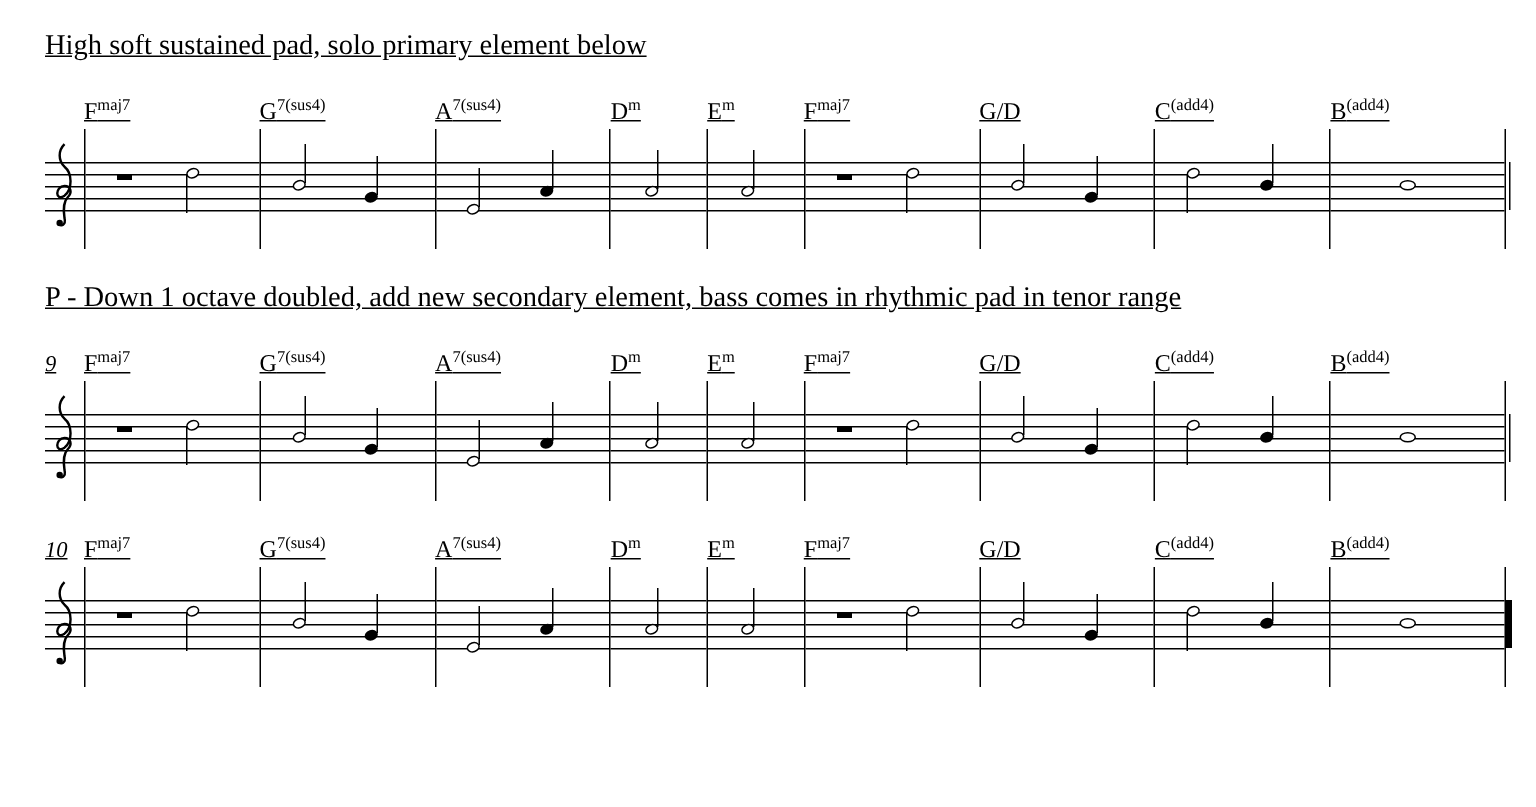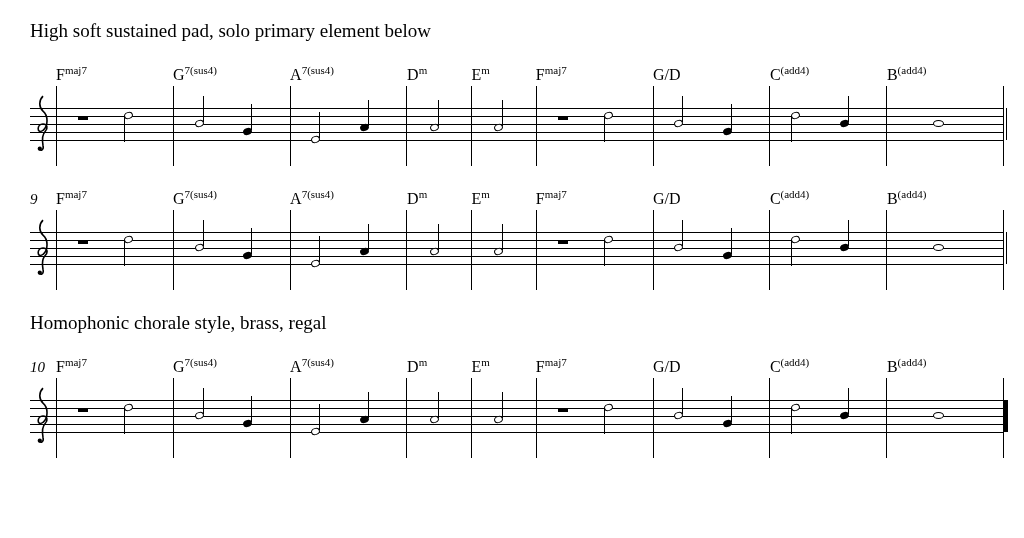--- a/index.html
+++ b/index.html
@@ -4,21 +4,21 @@
 <style>
   * { box-sizing: border-box; margin: 0; padding: 0; }
   body {
     font-family: Georgia, 'Times New Roman', serif;
     background: #fff;
     width: 1024px;
     height: 538px;
     padding: 20px 20px 20px 30px;
     overflow: hidden;
   }
-  .system-block { margin-bottom: 22px; }
+  .system-block { margin-bottom: 22px; text-decoration: underline; }
   .instruction {
     font-size: 19px;
     font-weight: 400;
     margin-bottom: 22px;
     color: #000;
     font-family: Georgia, serif;
   }
   .chords-row {
     display: flex;
     align-items: baseline;
@@ -308,20 +308,21 @@
               <div></div>
               <div></div>
               <div></div>
             </div>
             <div class="note whole" style="left: 40%; top: 34px;"></div>
           </div>
         </div>
       </div>
     </div>
     <div class="system-block">
+      <div class="instruction">P - Down 1 octave doubled, add new secondary element, bass comes in rhythmic pad in tenor range</div>
       <div class="chords-row">
         <span class="bar-number">9</span>
         <div style="width: 6px; flex-shrink: 0;"></div>
         <div class="chord-cell">
           <span class="chord-label"><span class="root">F</span><sup>maj7</sup></span>
         </div>
         <div class="chord-cell">
           <span class="chord-label"><span class="root">G</span><sup>7(sus4)</sup></span>
         </div>
         <div class="chord-cell">
@@ -466,21 +467,20 @@
               <div></div>
               <div></div>
               <div></div>
             </div>
             <div class="note whole" style="left: 40%; top: 34px;"></div>
           </div>
         </div>
       </div>
     </div>
     <div class="system-block">
-      <div class="instruction">Homophonic chorale style, brass, regal</div>
       <div class="chords-row">
         <span class="bar-number">10</span>
         <div style="width: 6px; flex-shrink: 0;"></div>
         <div class="chord-cell">
           <span class="chord-label"><span class="root">F</span><sup>maj7</sup></span>
         </div>
         <div class="chord-cell">
           <span class="chord-label"><span class="root">G</span><sup>7(sus4)</sup></span>
         </div>
         <div class="chord-cell">

